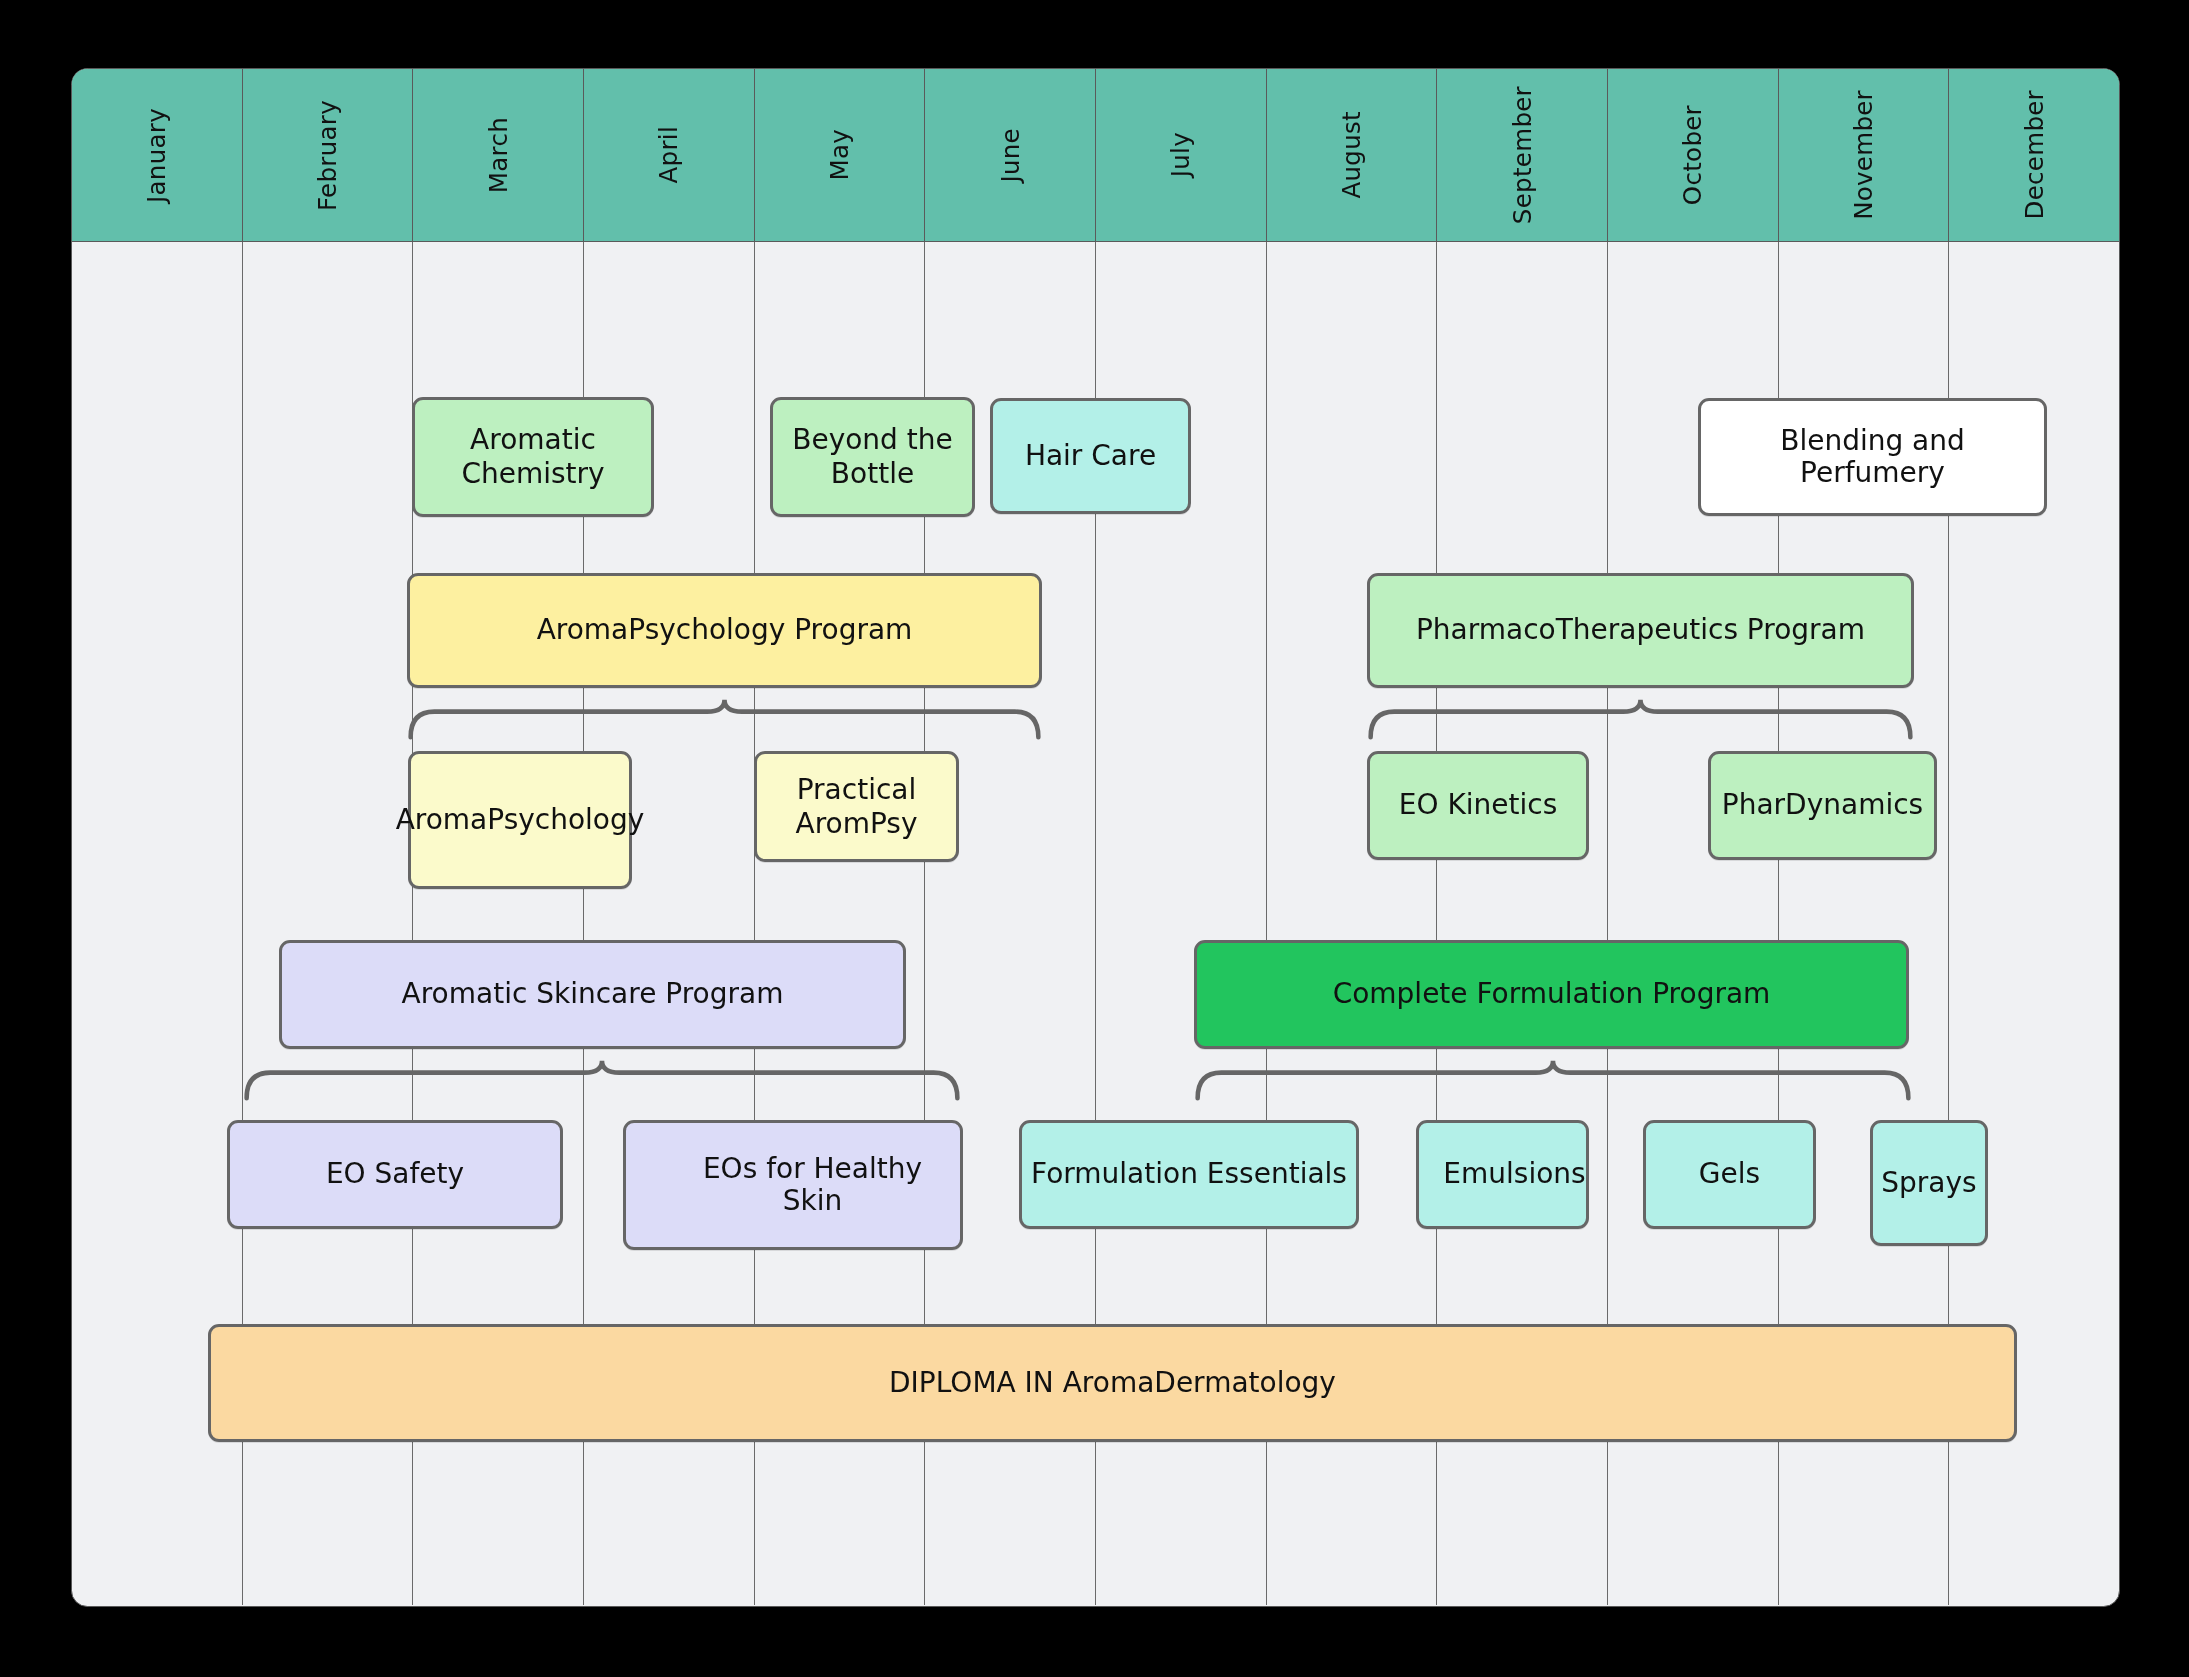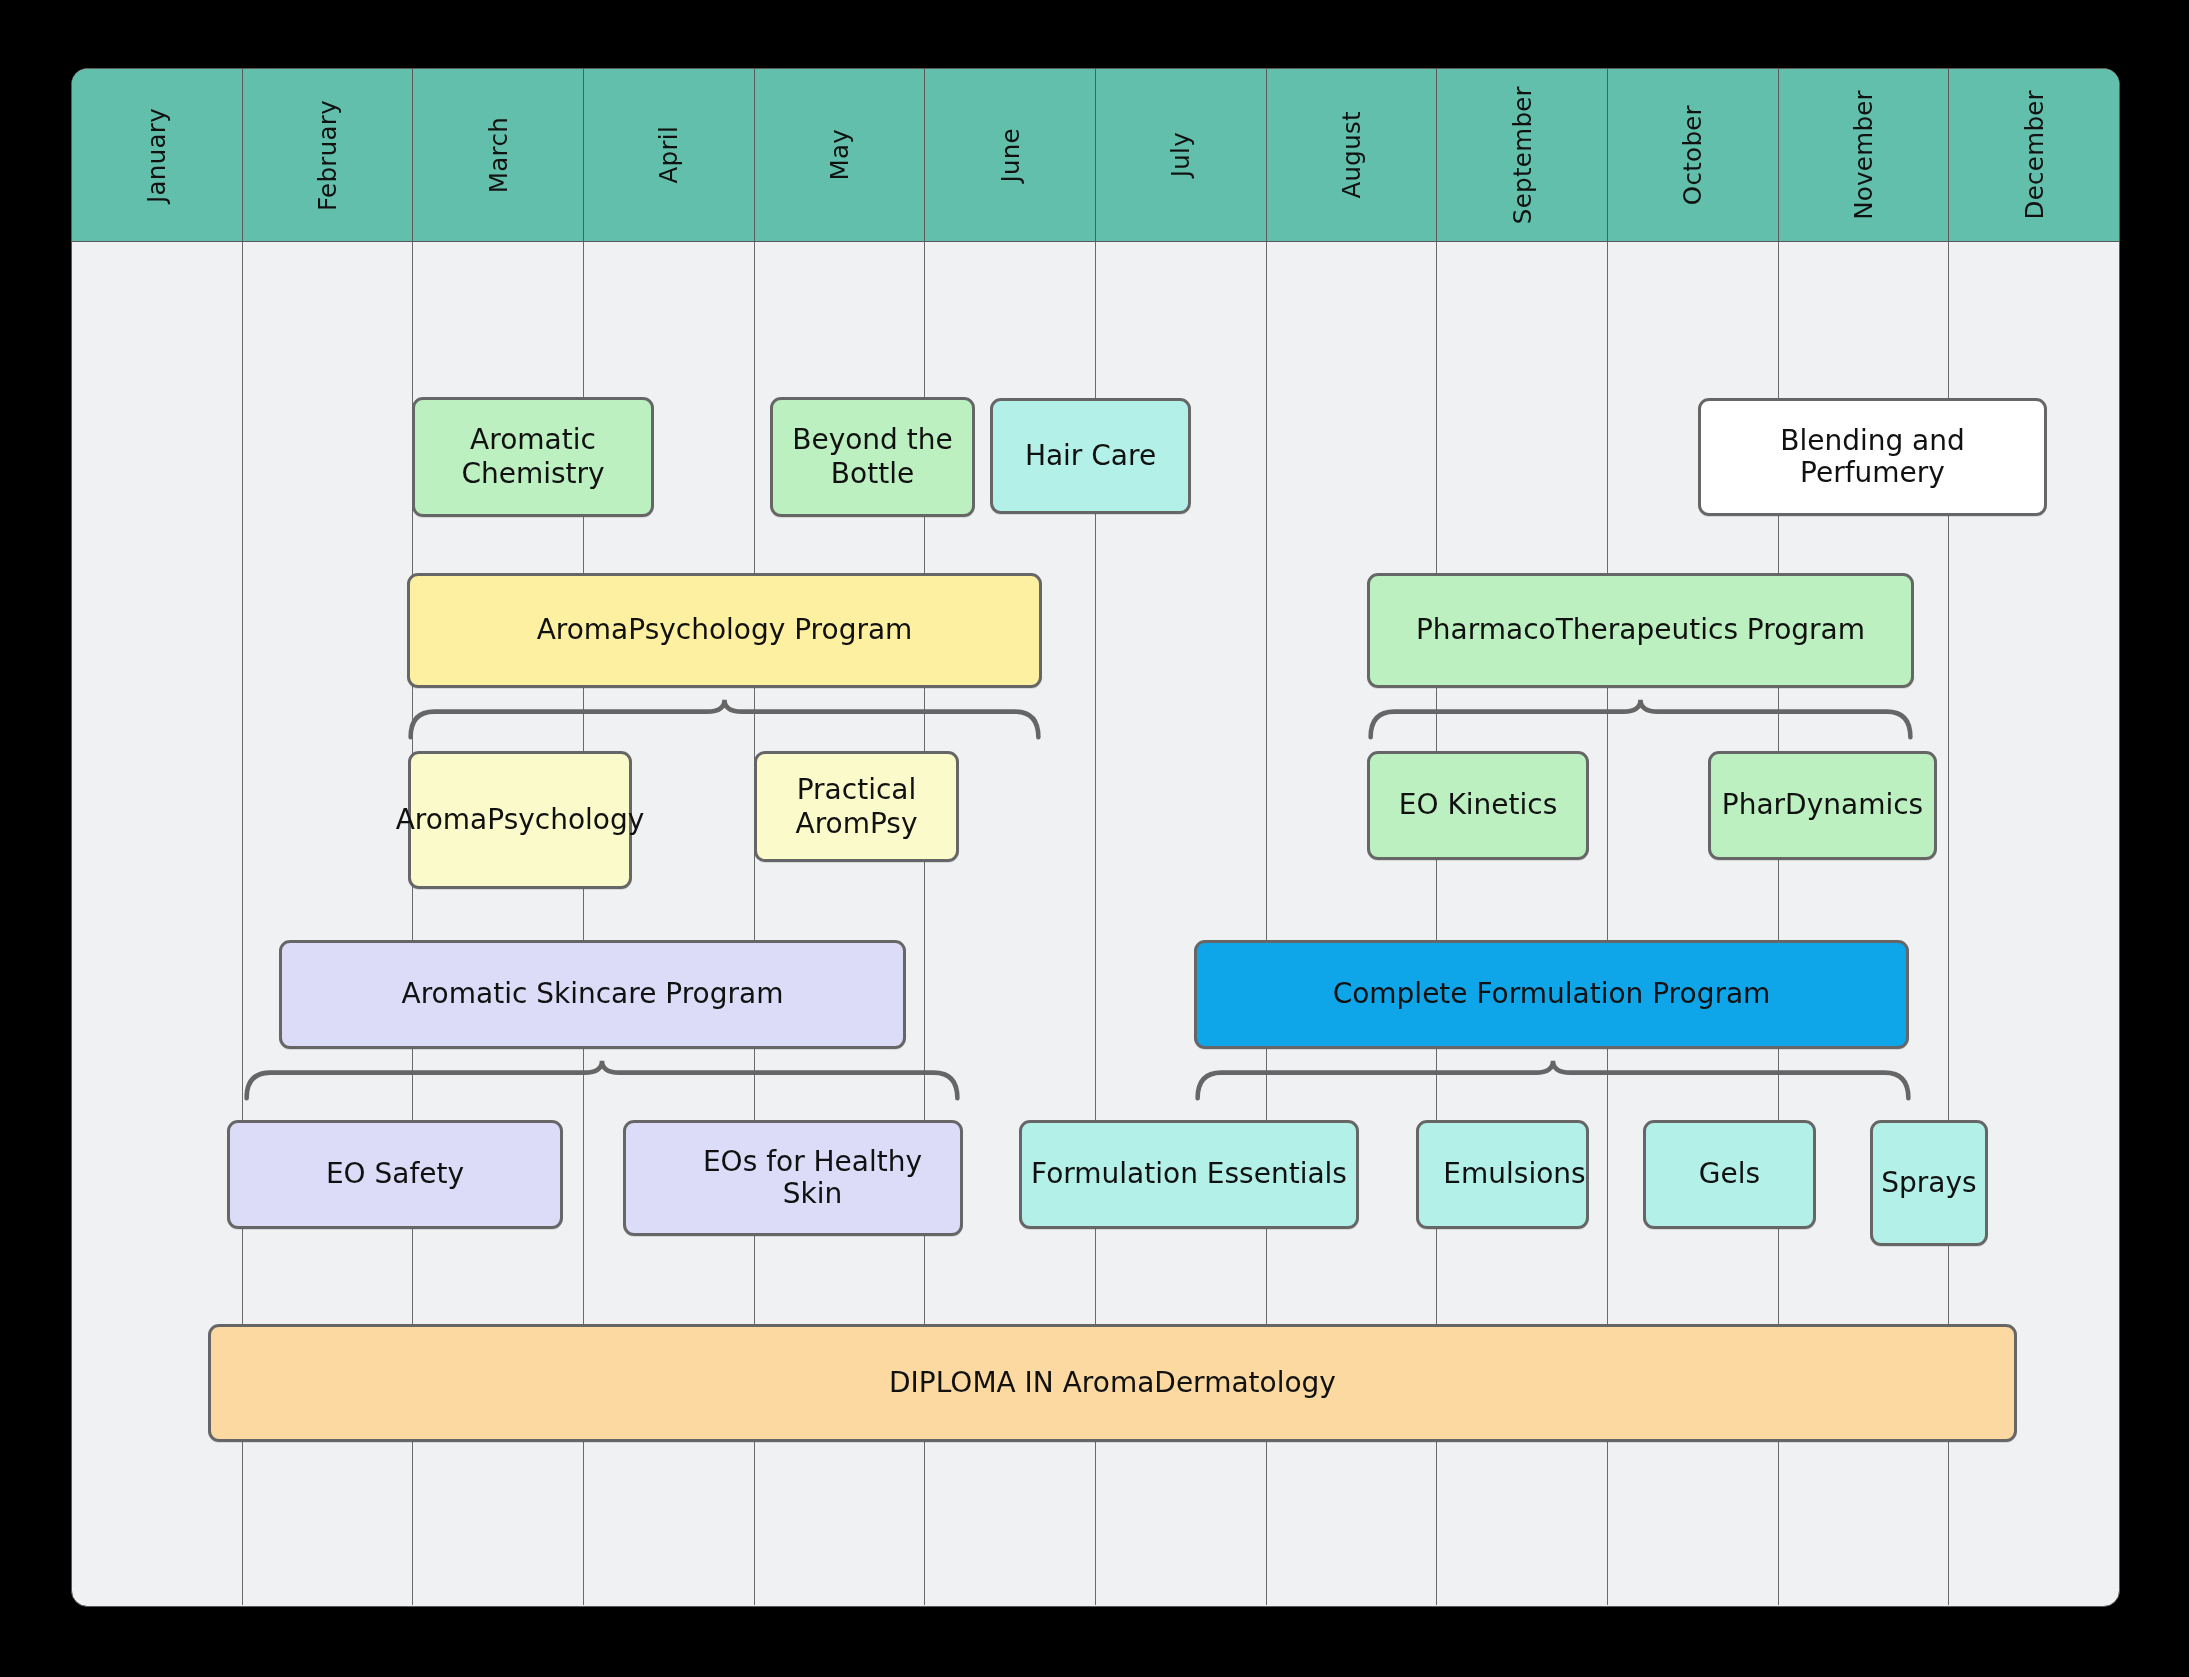--- a/index.html
+++ b/index.html
@@ -194,37 +194,37 @@
       <div class="task" style="left:336px; top:509px; width:224px; height:138px; background:#fbfacb;">AromaPsychology</div>
 
       <div class="task two-line" style="left:682px; top:509px; width:205px; height:111px; background:#fbfacb;">Practical AromPsy</div>
 
       <div class="task" style="left:1295px; top:509px; width:222px; height:109px; background:#bdf0c0;">EO Kinetics</div>
 
       <div class="task" style="left:1636px; top:509px; width:229px; height:109px; background:#bdf0c0;">PharDynamics</div>
 
       <div class="task" style="left:207px; top:698px; width:627px; height:109px; background:#dcdcf8;">Aromatic Skincare Program</div>
 
-      <div class="task" style="left:1122px; top:698px; width:715px; height:109px; background:#0ea5e9;">Complete Formulation Program</div>
+      <div class="task" style="left:1122px; top:698px; width:715px; height:109px; background:#22c55e;">Complete Formulation Program</div>
 
       <div class="brace" style="left:171px; top:816px; width:718px; height:42px;">
         <svg viewBox="0 0 790 46" preserveAspectRatio="none">
           <path d="M4,44 Q4,16 30,16 L376,16 Q395,16 395,3 Q395,16 414,16 L760,16 Q786,16 786,44" fill="none" stroke="#666666" stroke-width="5" stroke-linecap="round"></path>
         </svg>
       </div>
 
       <div class="brace" style="left:1122px; top:816px; width:718px; height:42px;">
         <svg viewBox="0 0 790 46" preserveAspectRatio="none">
           <path d="M4,44 Q4,16 30,16 L376,16 Q395,16 395,3 Q395,16 414,16 L760,16 Q786,16 786,44" fill="none" stroke="#666666" stroke-width="5" stroke-linecap="round"></path>
         </svg>
       </div>
 
       <div class="task" style="left:155px; top:878px; width:336px; height:109px; background:#dcdcf8;">EO Safety</div>
 
-      <div class="task" style="left:551px; top:878px; width:340px; height:116px; background:#dcdcf8;padding-left:48px;">EOs for Healthy Skin</div>
+      <div class="task" style="left:551px; top:878px; width:340px; height:130px; background:#dcdcf8;padding-left:48px;">EOs for Healthy Skin</div>
 
       <div class="task" style="left:947px; top:878px; width:340px; height:109px; background:#b3f0e8;">Formulation Essentials</div>
 
       <div class="task" style="left:1344px; top:878px; width:173px; height:109px; background:#b3f0e8;padding-left:33px;">Emulsions</div>
 
       <div class="task" style="left:1571px; top:878px; width:173px; height:109px; background:#b3f0e8;">Gels</div>
 
       <div class="task" style="left:1798px; top:878px; width:118px; height:126px; background:#b3f0e8;">Sprays</div>
 
       <div class="task" style="left:136px; top:1082px; width:1809px; height:118px; background:#fbd9a1;">DIPLOMA IN AromaDermatology</div>

